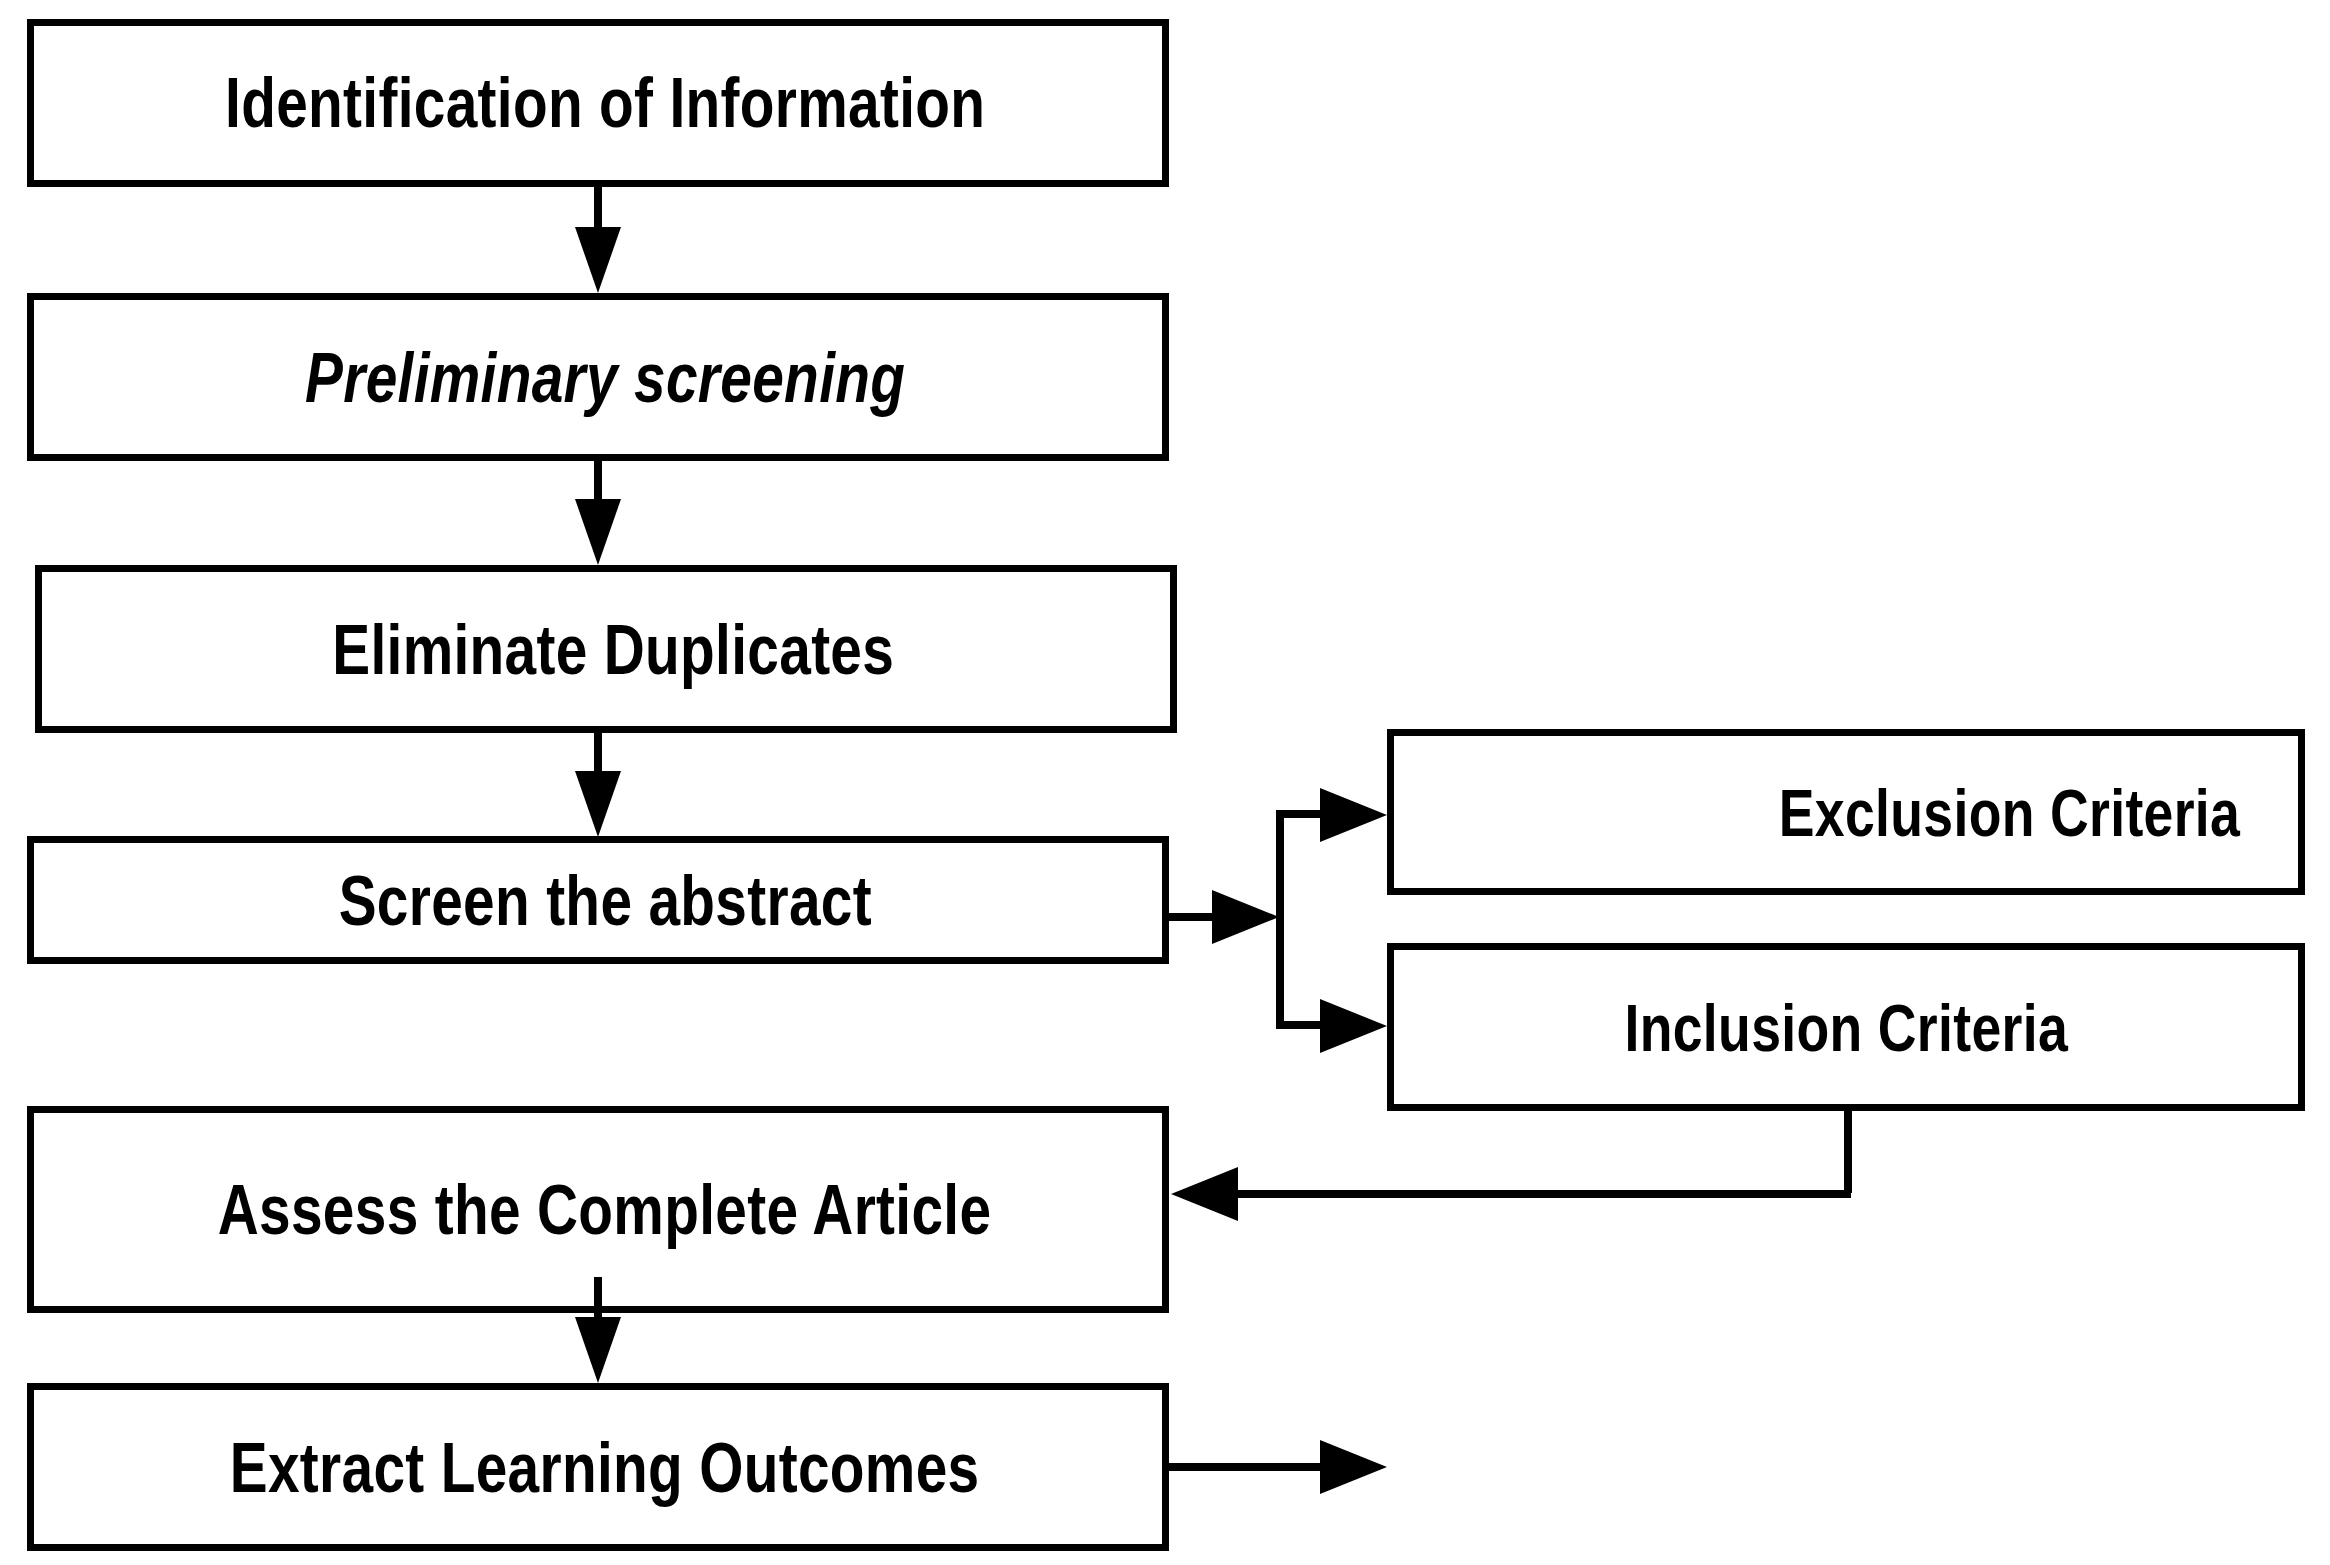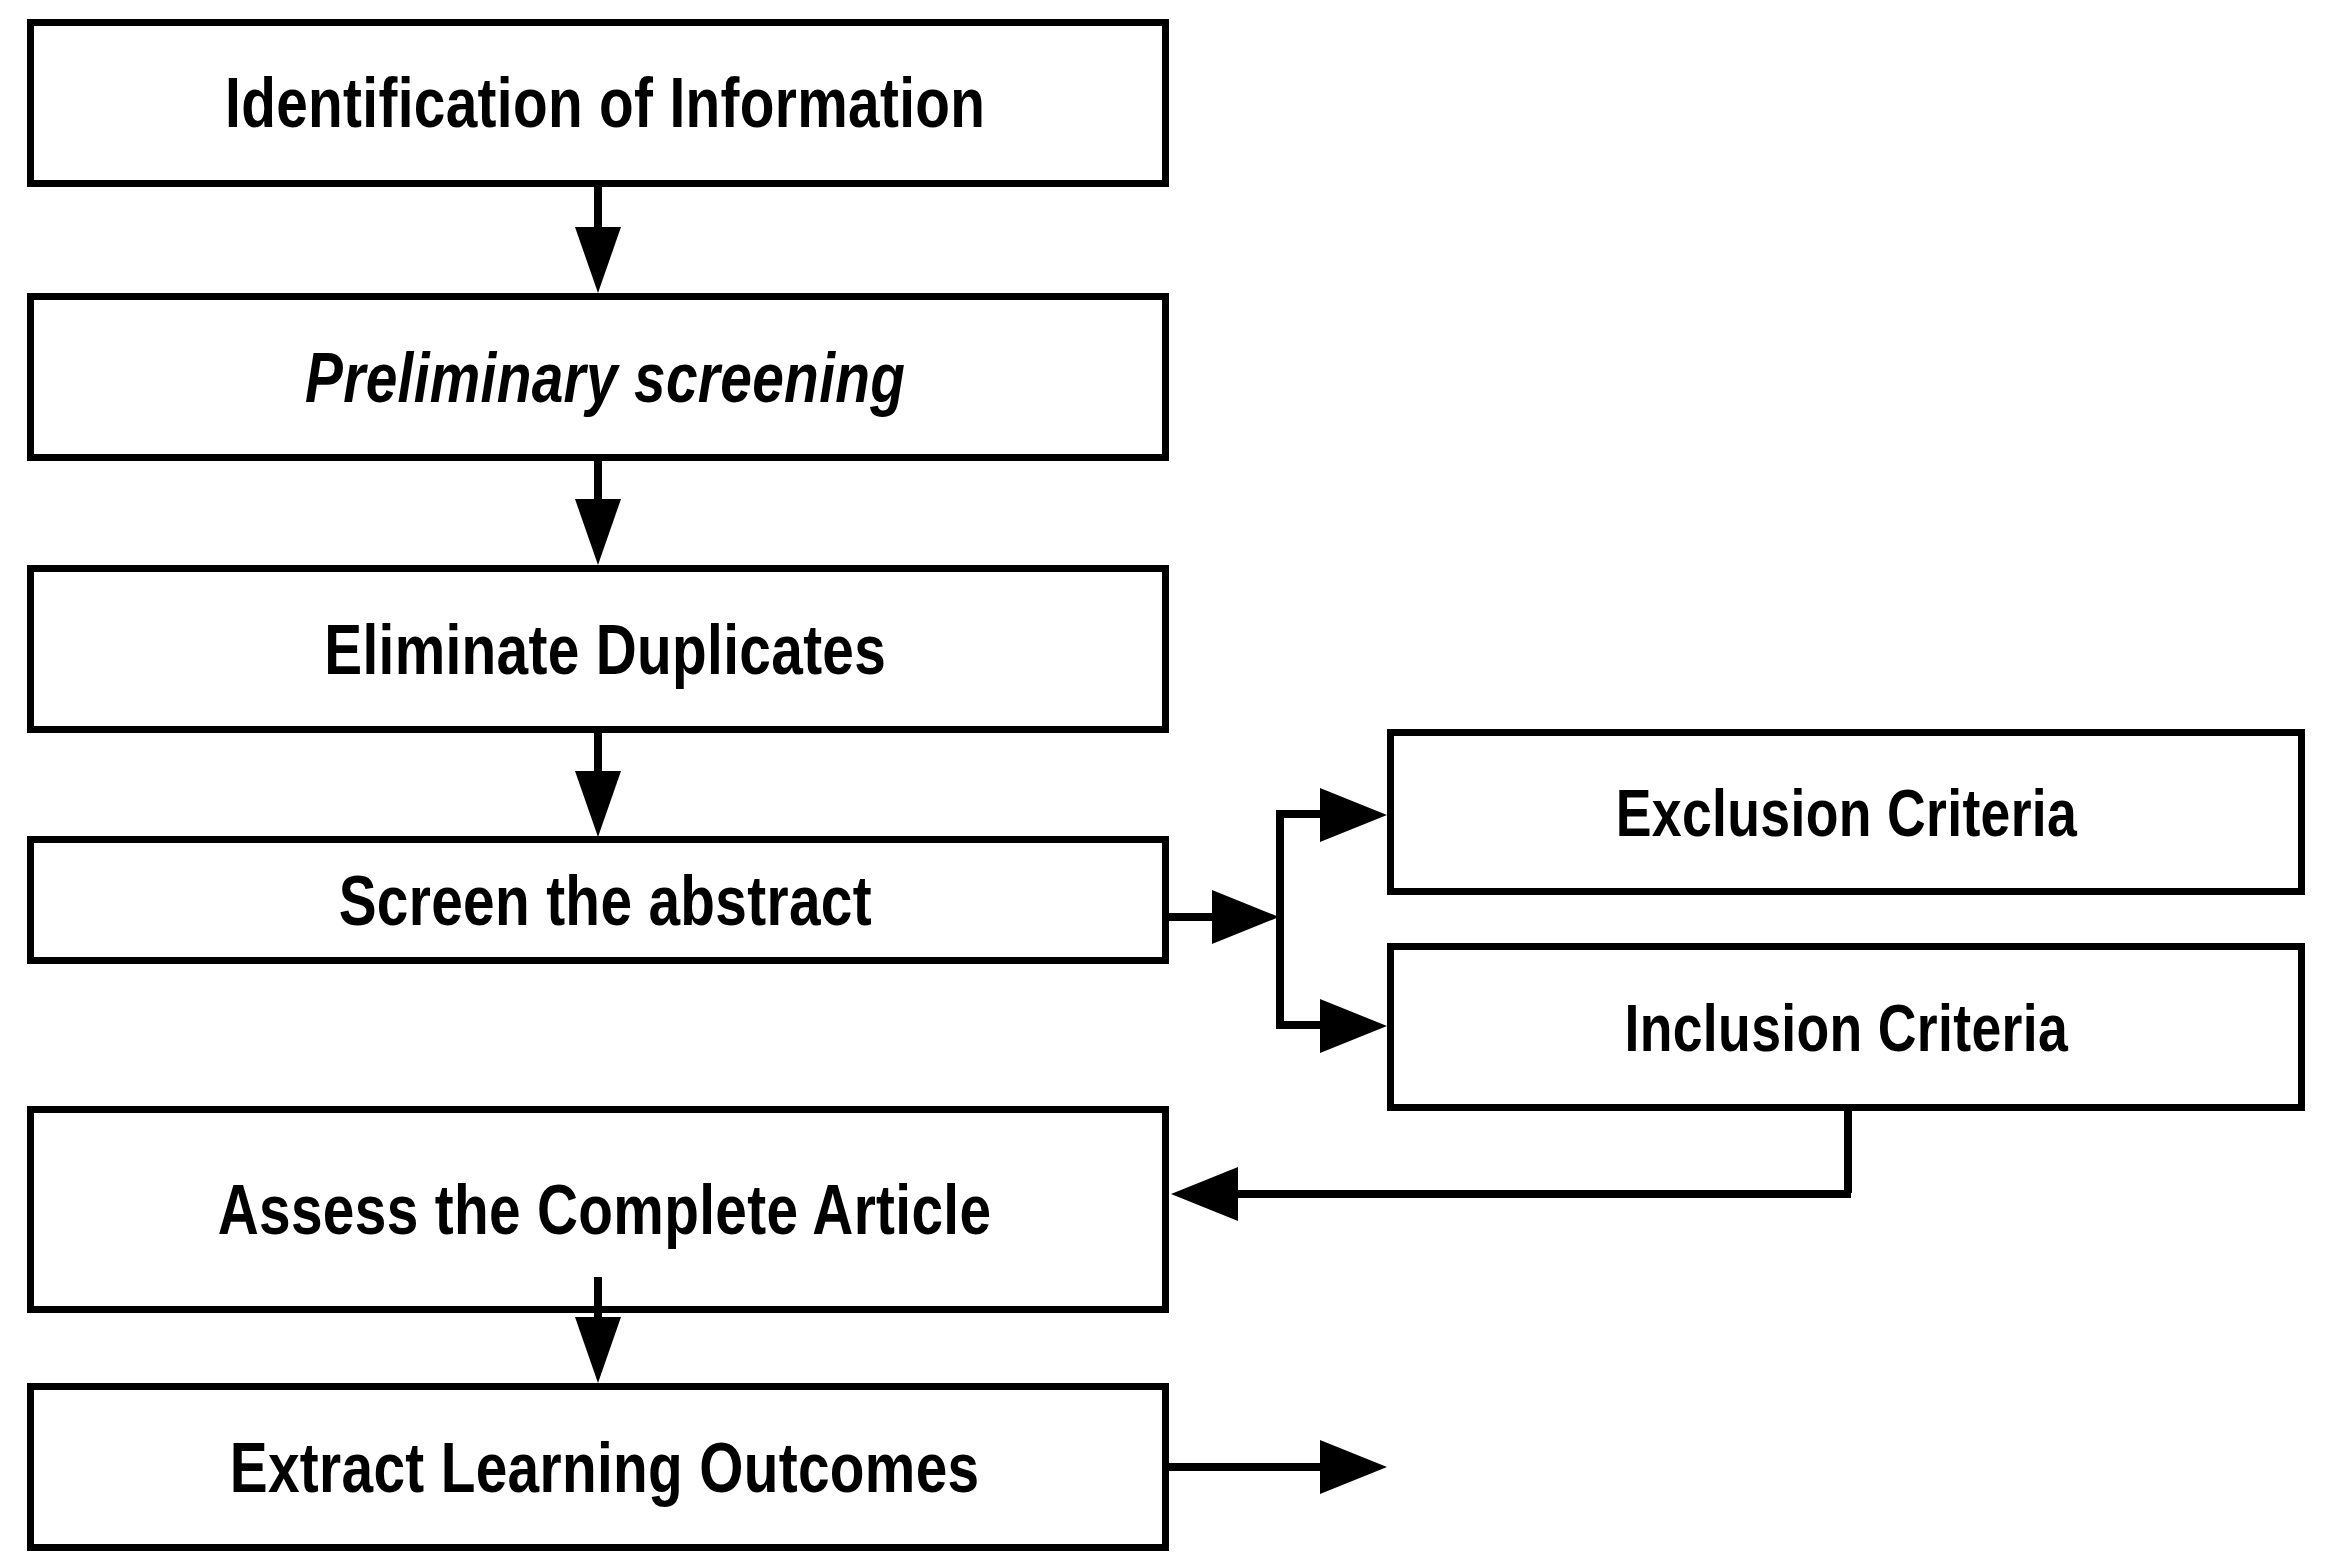--- a/index.html
+++ b/index.html
@@ -36,21 +36,21 @@
     transform-origin: center center;
     white-space: nowrap;
     letter-spacing: 0.4px;
   }
   
   .col-left  { left: 27px;  width: 1142px; padding-left: 14px; }
   .col-right { left: 1387px; width: 918px; }
 
   .h200 { height: 168px; }
   .h190 { height: 128px; align-items: center; }
-  .h198 { height: 166px; }
+  .h198 { height: 166px; justify-content: flex-end; }
   .h203 { height: 207px; }
 
   .fs-84 { font-size: 71px; }
   .fs-80 { font-size: 67px; }
 
   
   .conn { position: absolute; }
   .vline {
     position: absolute;
     width: 7.6px;
@@ -92,21 +92,21 @@
 <div id="canvas">
 
   <div class="node col-left h200" style="top:18.5px;">
     <span class="node-label fs-84">Identification of Information</span>
   </div>
 
   <div class="node col-left h200" style="top:293px;font-style:italic;">
     <span class="node-label fs-84">Preliminary screening</span>
   </div>
 
-  <div class="node col-left h200" style="top:565px;">
+  <div class="node col-left h200" style="top:565px;margin-left:8px;">
     <span class="node-label fs-84">Eliminate Duplicates</span>
   </div>
 
   <div class="node col-left h190" style="top:836px;">
     <span class="node-label fs-84">Screen the abstract</span>
   </div>
 
   <div class="node col-left h203" style="top:1106px;">
     <span class="node-label fs-84">Assess the Complete Article</span>
   </div>

